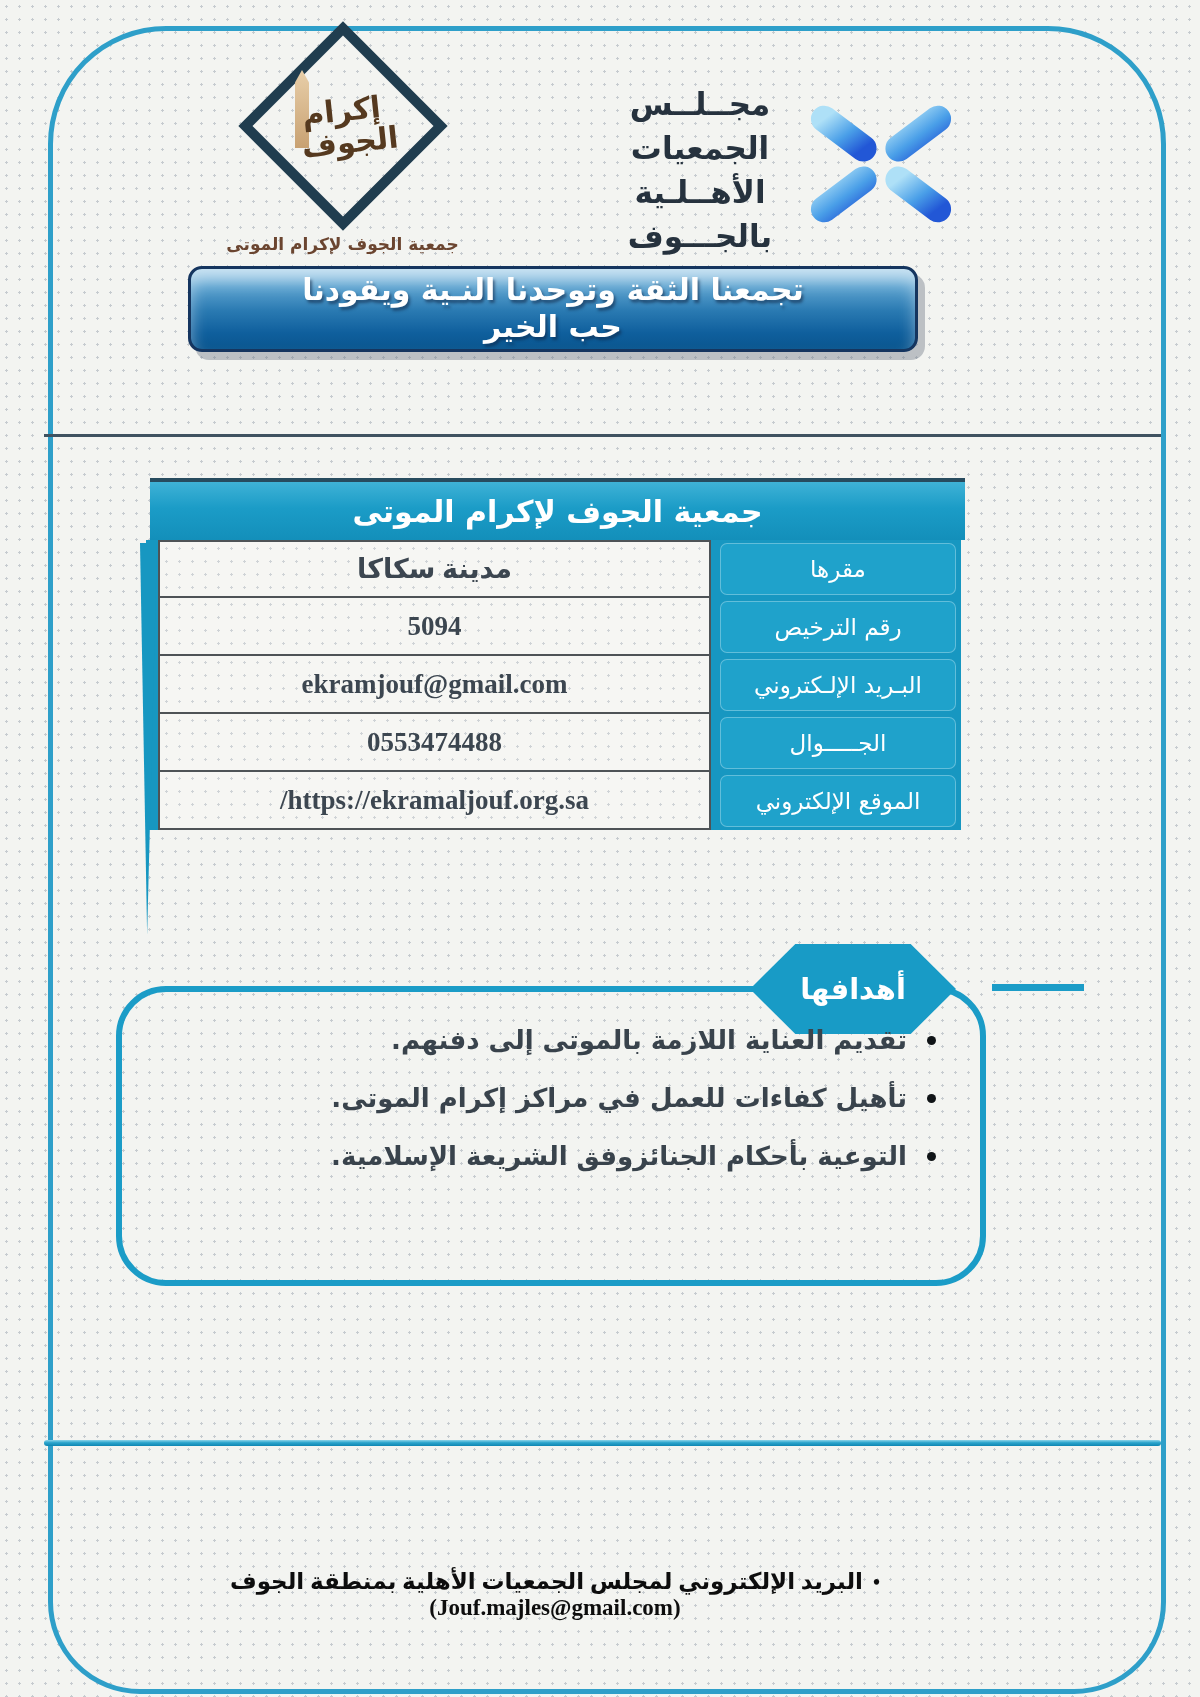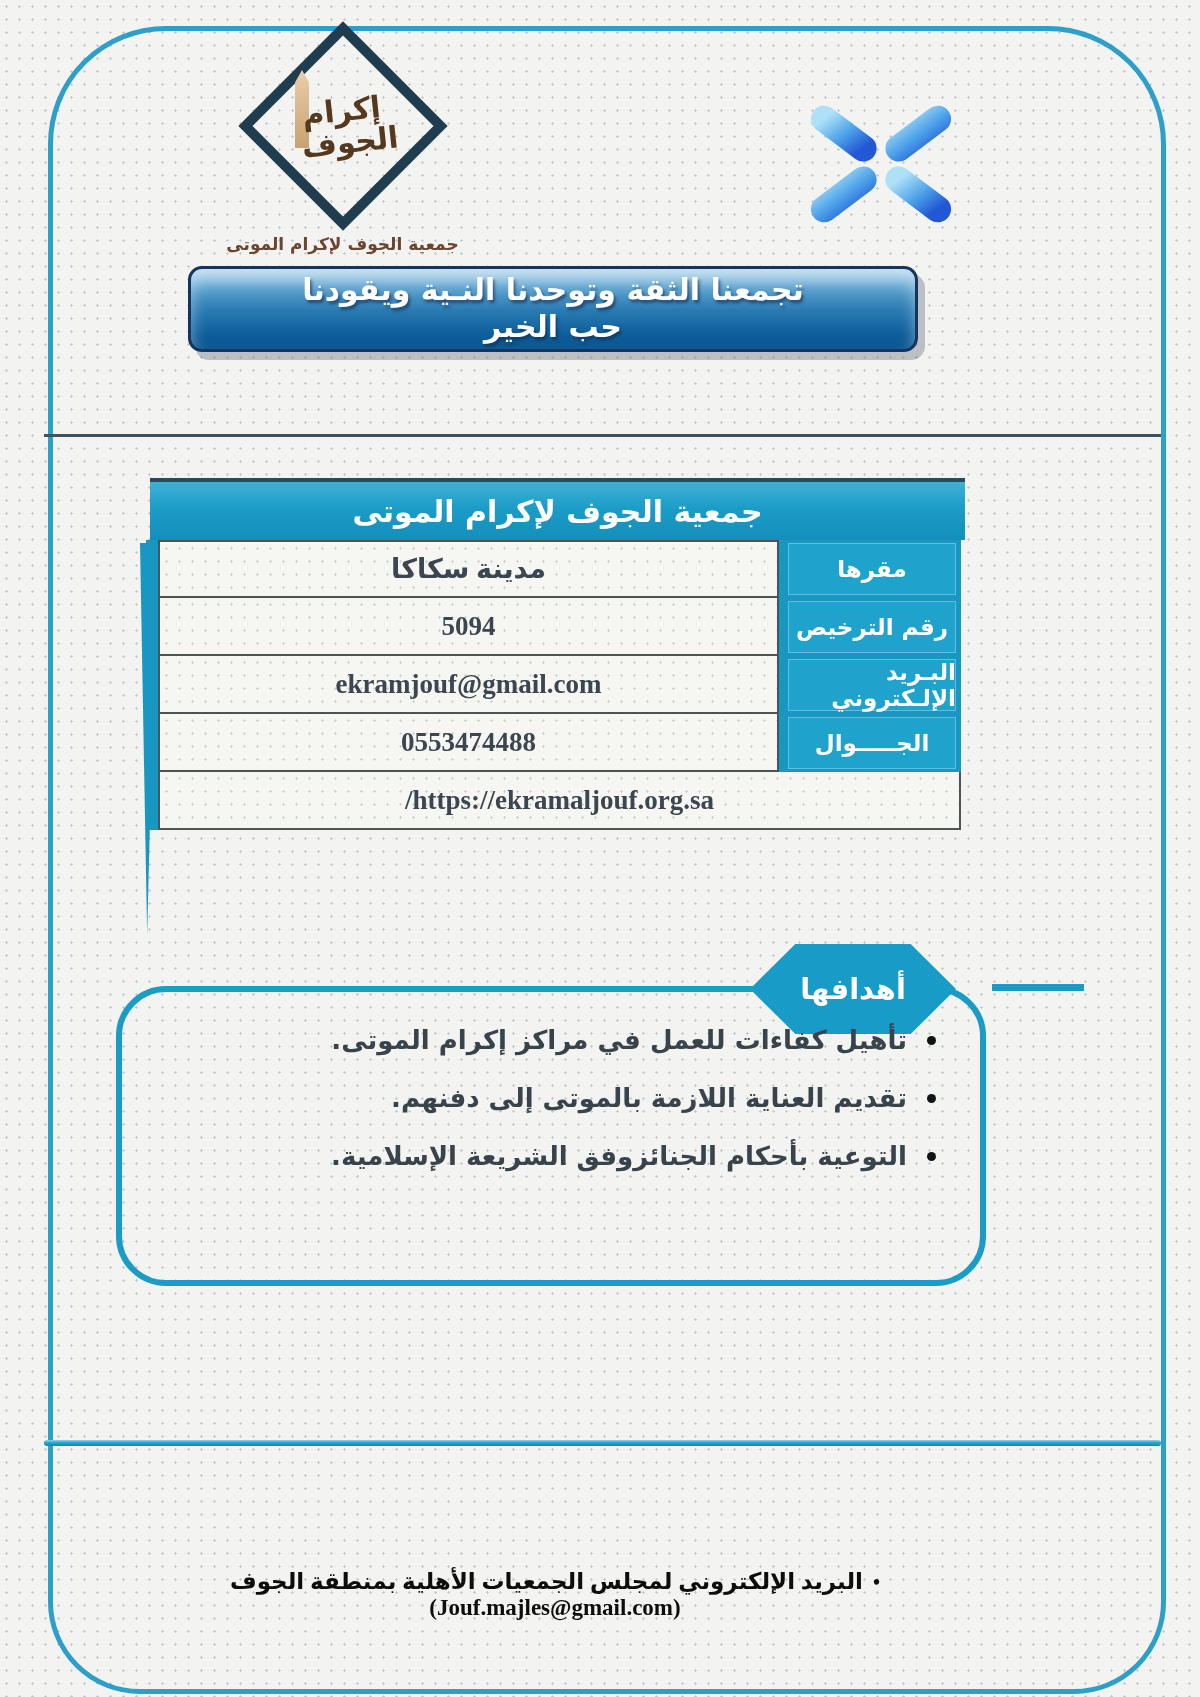--- a/index.html
+++ b/index.html
@@ -72,23 +72,23 @@
     flex:1;margin-left:12px;display:flex;align-items:center;justify-content:center;
     background-color:#f6f6f3;
     background-image:radial-gradient(circle,#cfd3d6 1px,transparent 1.4px);
     background-size:13px 13px;
     border:2px solid #4e5356;box-sizing:border-box;
     font-family:"Liberation Serif","DejaVu Serif","DejaVu Sans",serif;
     font-weight:bold;font-size:27px;color:#3c4650;
   }
   .info-row:not(:first-child) .cell-value{border-top:none;}
   .cell-label{
-    width:168px;margin:3px 5px 3px 9px;display:flex;align-items:center;justify-content:center;
+    width:236px;margin:3px 5px 3px 9px;display:flex;align-items:center;justify-content:center;
     background:#1fa2cb;box-shadow:inset 0 0 0 1px rgba(255,255,255,.30);
-    color:#fff;font-weight:bold;font-size:23px;direction:rtl;
+    color:#fff;font-weight:normal;font-size:23px;direction:rtl;border-radius:7px;
   }
   .wedge{
     position:absolute;left:140px;top:543px;width:17px;height:392px;
     background:#1797c1;clip-path:polygon(0 0,100% 0,42% 100%);
   }
   
   .obj-box{
     position:absolute;left:116px;top:986px;width:870px;height:300px;box-sizing:border-box;
     border:6px solid #1b9cc7;border-radius:50px;
   }
@@ -128,20 +128,25 @@
       <div class="diamond-inner">
         <span class="minaret"></span>
         <span class="diamond-text">إكرام الجوف</span>
       </div>
     </div>
     <div class="org-name-ar">جمعية الجوف لإكرام الموتى</div>
     <div class="org-name-en">EKRAMJOUF</div>
   </div>
 
   <div class="council">
+    <div class="council-text">
+      <div class="council-ar">مجــلــس الجمعيات</div>
+      <div class="council-ar">الأهــلـية بالجـــوف</div>
+      <div class="council-en">Council Of CSA In Jouf</div>
+    </div>
     <svg class="asterisk" viewBox="0 0 100 100" aria-hidden="true">
       <defs>
         <linearGradient id="astg" x1="0" y1="0" x2="1" y2="1">
           <stop offset="0" stop-color="#aee0f7"></stop>
           <stop offset="0.55" stop-color="#4a9fe8"></stop>
           <stop offset="1" stop-color="#2257d6"></stop>
         </linearGradient>
       </defs>
       <g stroke="url(#astg)" stroke-width="13.5" stroke-linecap="round" fill="none">
         <path d="M50 9 V42"></path>
@@ -174,37 +179,38 @@
     <div class="info-row">
       <div class="cell-value" dir="ltr">ekramjouf@gmail.com</div>
       <div class="cell-label">البـريد الإلـكتروني</div>
     </div>
     <div class="info-row">
       <div class="cell-value" dir="ltr">0553474488</div>
       <div class="cell-label">الجـــــوال</div>
     </div>
     <div class="info-row">
       <div class="cell-value" dir="ltr">/https://ekramaljouf.org.sa</div>
+      <div class="cell-label">الموقع الإلكتروني</div>
     </div>
   </div>
   <div class="wedge"></div>
 
   <div class="obj-box"></div>
   <div class="obj-stub"></div>
   <div class="obj-hex">
     <span>أهدافها</span>
   </div>
   <div class="obj-list">
     <div class="obj-item">
       <span class="obj-dot"></span>
-      <span class="obj-text">تأهيل كفاءات للعمل في مراكز إكرام الموتى.</span>
+      <span class="obj-text">تقديم العناية اللازمة بالموتى إلى دفنهم.</span>
     </div>
     <div class="obj-item">
       <span class="obj-dot"></span>
-      <span class="obj-text">تقديم العناية اللازمة بالموتى إلى دفنهم.</span>
+      <span class="obj-text">تأهيل كفاءات للعمل في مراكز إكرام الموتى.</span>
     </div>
     <div class="obj-item">
       <span class="obj-dot"></span>
       <span class="obj-text">التوعية بأحكام الجنائزوفق الشريعة الإسلامية.</span>
     </div>
   </div>
 
   <div class="divider-2"></div>
 
   <div class="footer-note">

